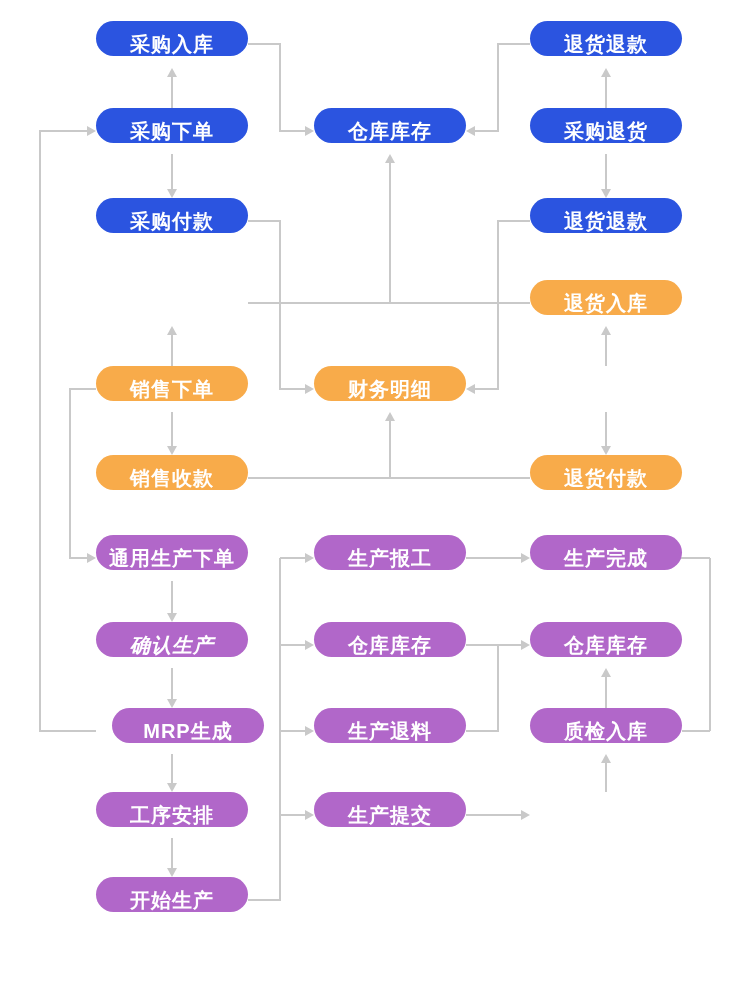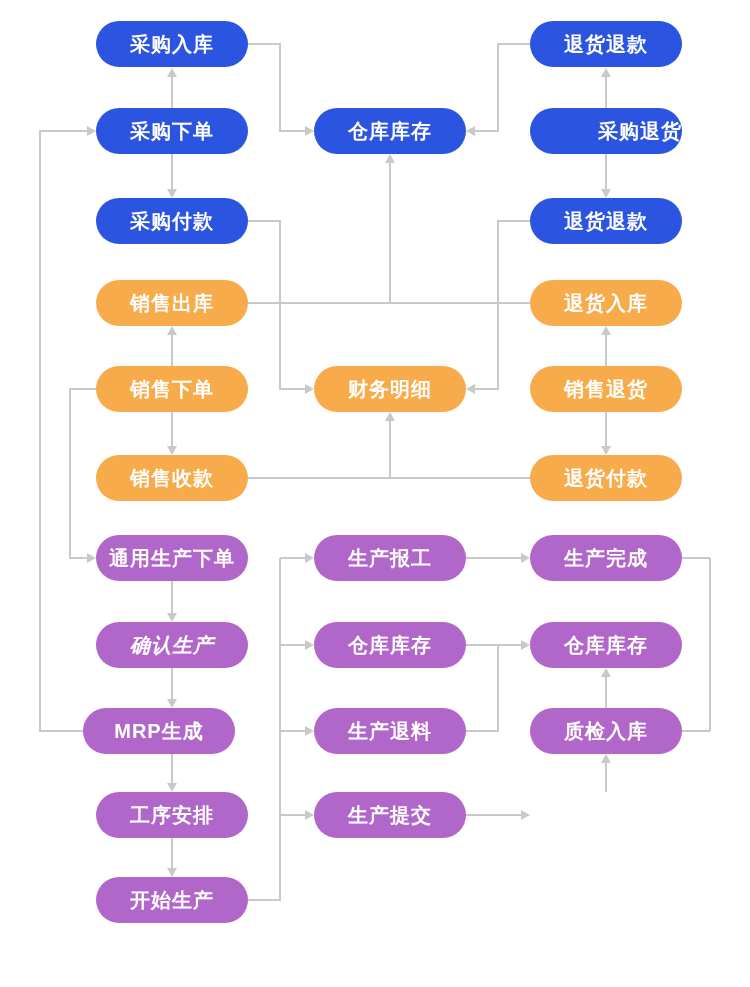--- a/index.html
+++ b/index.html
@@ -7,21 +7,21 @@
     position:relative;
     width:750px;
     height:987px;
     background:var(--bg,#ffffff);
     overflow:hidden;
     font-family:"Liberation Sans","DejaVu Sans",sans-serif;
   }
   .node{
     position:absolute;
     width:152px;
-    height:46px;
+    height:35px;
     border-radius:23px;
     color:#ffffff;
     font-weight:bold;
     font-size:20px;
     line-height:46px;
     text-align:center;
     letter-spacing:1px;
     box-sizing:border-box;
     white-space:nowrap;
   }
@@ -119,35 +119,33 @@
     <div class="seg" style="left: 605px; top: 676px; width: 2px; height: 32px;"></div>
     <div class="ah ah-up" style="left: 601px; top: 668px;"></div>
     <div class="seg" style="left: 682px; top: 730px; width: 28px; height: 2px;"></div>
     <div class="seg" style="left: 709px; top: 558px; width: 2px; height: 173px;"></div>
     <div class="seg" style="left: 538px; top: 557px; width: 172px; height: 2px;"></div>
     <div class="ah ah-left" style="left: 530px; top: 553px;"></div>
     <div class="node blue" style="left: 96px; top: 21px;">采购入库</div>
     <div class="node blue" style="left: 530px; top: 21px;">退货退款</div>
     <div class="node blue" style="left: 96px; top: 108px;">采购下单</div>
     <div class="node blue" style="left: 314px; top: 108px;">仓库库存</div>
-    <div class="node blue" style="left: 530px; top: 108px; text-align: right;">采购退货</div>
+    <div class="node blue" style="left: 530px; top: 108px;">采购退货</div>
     <div class="node blue" style="left: 96px; top: 198px;">采购付款</div>
     <div class="node blue" style="left: 530px; top: 198px;">退货退款</div>
-    <div class="node orange" style="left: 96px; top: 280px;">销售出库</div>
     <div class="node orange" style="left: 96px; top: 366px;">销售下单</div>
     <div class="node orange" style="left: 530px; top: 280px;">退货入库</div>
     <div class="node orange" style="left: 314px; top: 366px;">财务明细</div>
-    <div class="node orange" style="left: 530px; top: 366px;">销售退货</div>
     <div class="node orange" style="left: 96px; top: 455px;">销售收款</div>
     <div class="node orange" style="left: 530px; top: 455px;">退货付款</div>
     <div class="node purple" style="left: 96px; top: 535px;">通用生产下单</div>
     <div class="node purple" style="left: 314px; top: 535px;">生产报工</div>
     <div class="node purple" style="left: 530px; top: 535px;">生产完成</div>
     <div class="node purple" style="left: 96px; top: 622px; font-style: italic;">确认生产</div>
     <div class="node purple" style="left: 314px; top: 622px;">仓库库存</div>
     <div class="node purple" style="left: 530px; top: 622px;">仓库库存</div>
-    <div class="node purple" style="left: 83px; top: 708px;">MRP生成</div>
+    <div class="node purple" style="left: 112px; top: 708px;">MRP生成</div>
     <div class="node purple" style="left: 314px; top: 708px;">生产退料</div>
     <div class="node purple" style="left: 530px; top: 708px;">质检入库</div>
     <div class="node purple" style="left: 96px; top: 792px;">工序安排</div>
     <div class="node purple" style="left: 314px; top: 792px;">生产提交</div>
     <div class="node purple" style="left: 96px; top: 877px;">开始生产</div>
   </div>
 
 </body></html>

